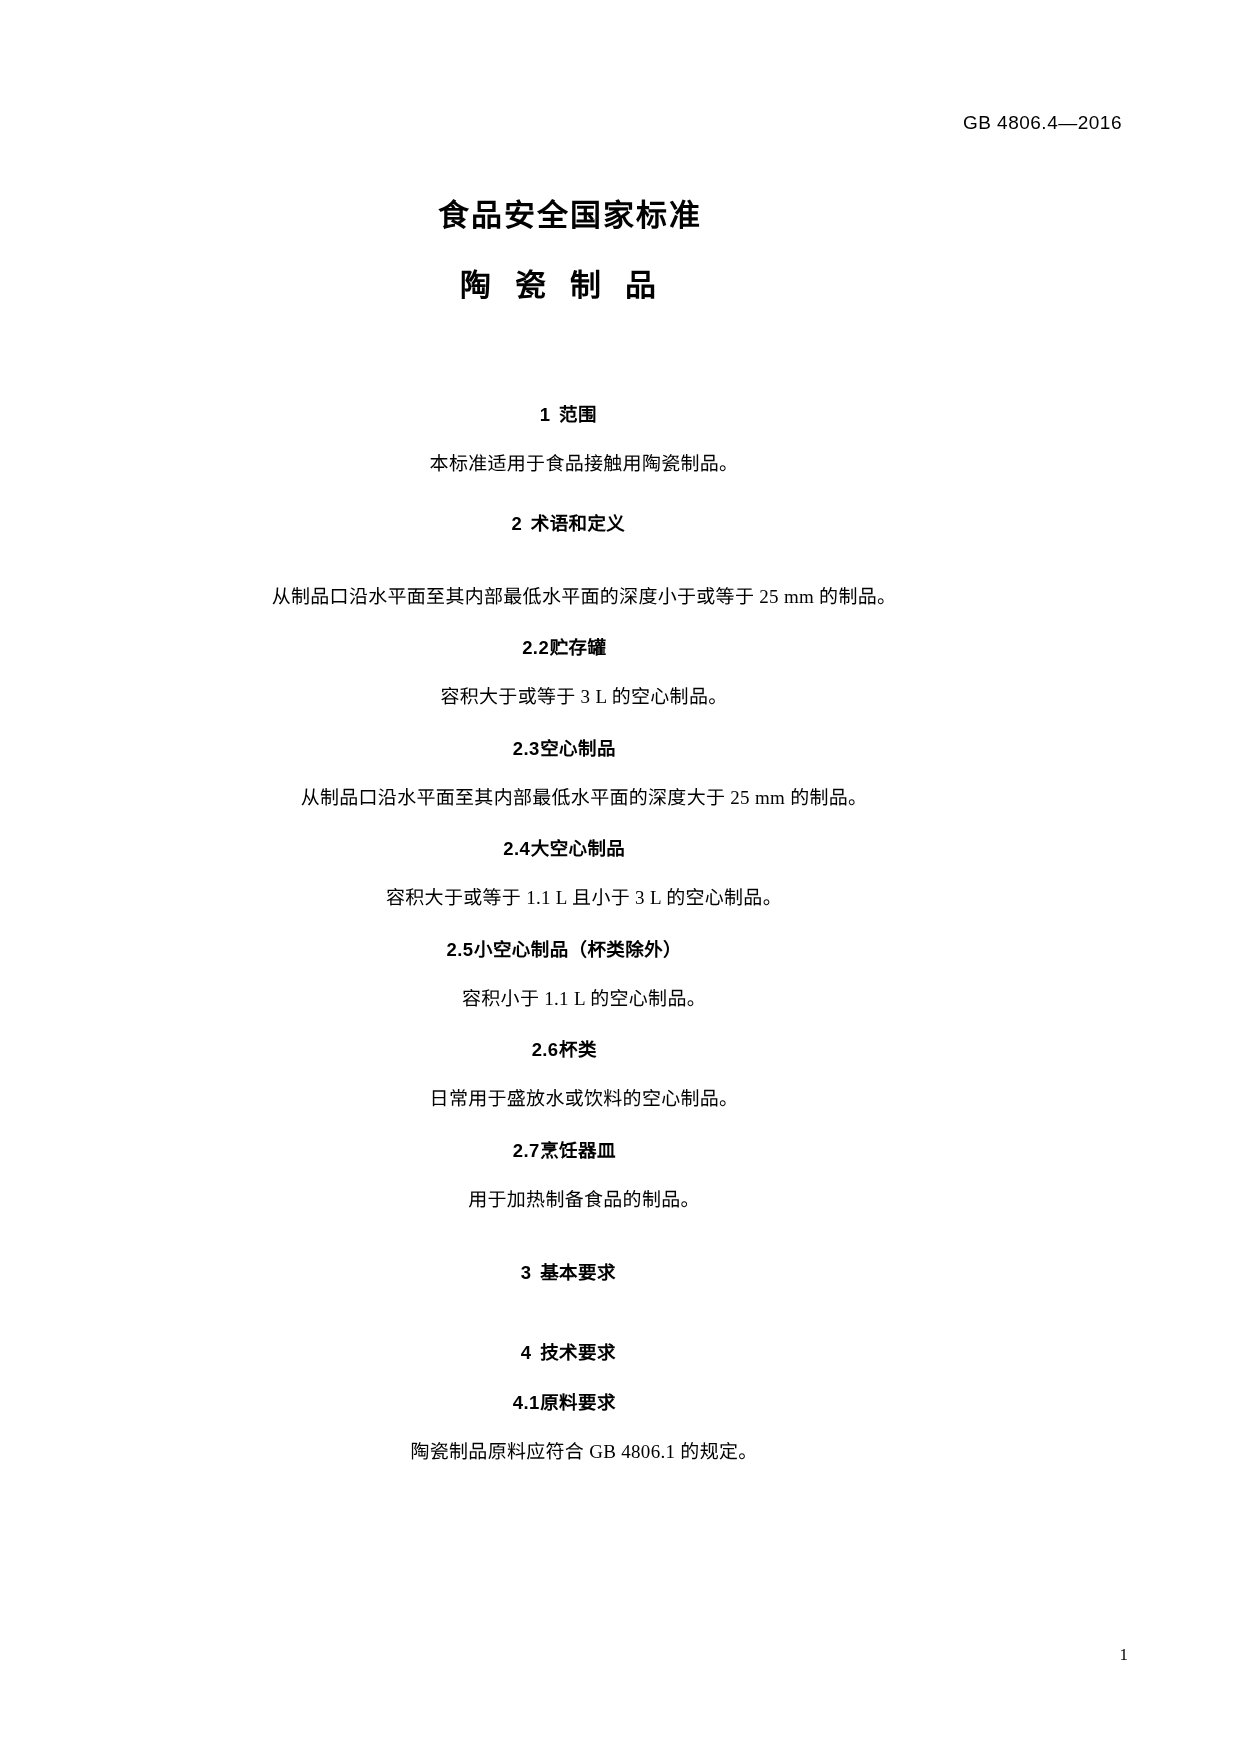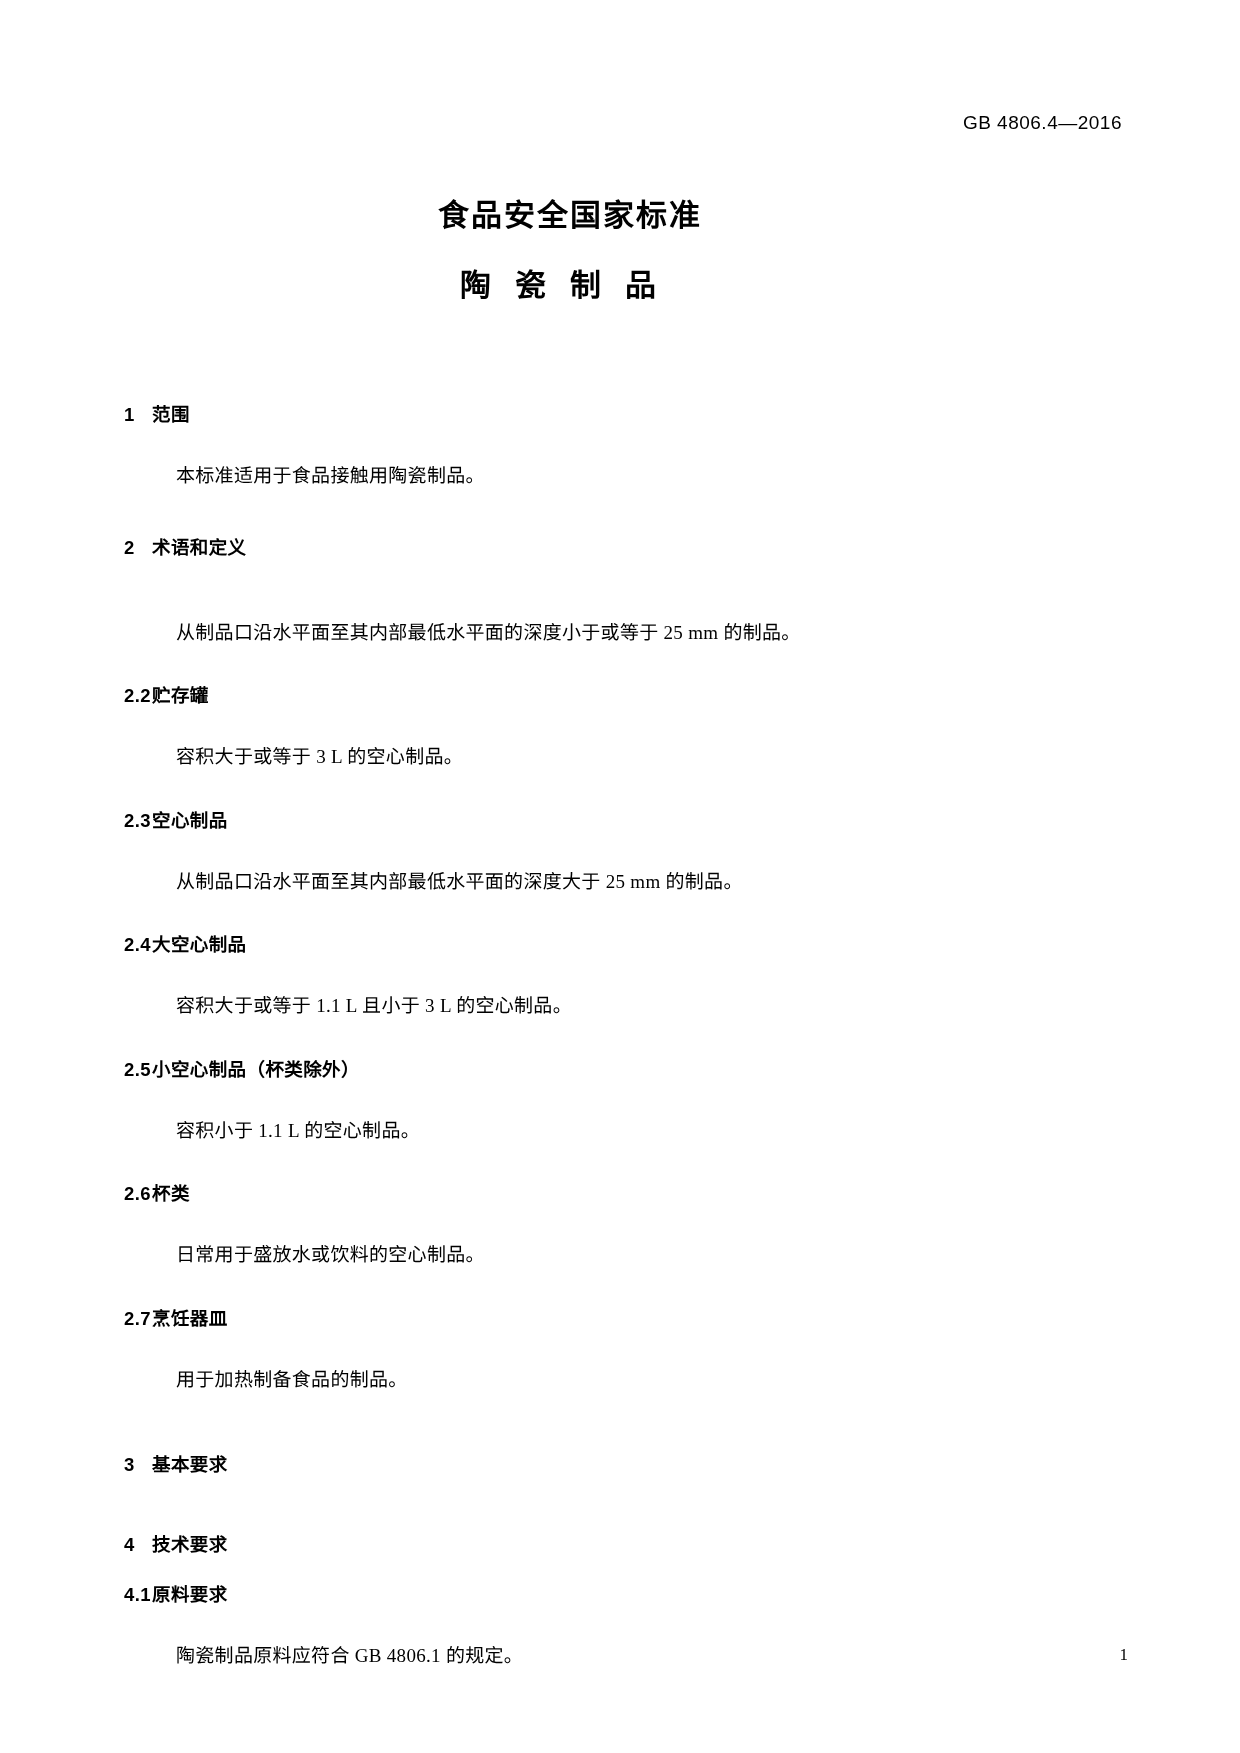--- a/index.html
+++ b/index.html
@@ -58,41 +58,42 @@
     
     line-height: 1.3;
   }
 
   
   .content {
     position: absolute;
     top: 400px;
     left: 124px;
     width: 880px;
+    text-align: center;
   }
 
   .clause-h {
     font-family: "Liberation Sans", "DejaVu Sans", sans-serif;
     font-size: 18.5px;
     font-weight: bold;
     letter-spacing: 0.4px;
     margin: 0;
   }
   .clause-h .num {
     display: inline-block;
     min-width: 28px;
   }
   .clause-h.level1 {
     margin-top: 0;
   }
   .para {
     font-family: "Liberation Serif", "DejaVu Serif", serif;
     font-size: 19px;
     letter-spacing: 0.3px;
-    margin: 12px;
+    margin: 0;
     padding-left: 40px;
     line-height: 1.5;
   }
 
   .gap-h1 { height: 44px; }
   .gap-after-h { height: 24px; }
   .gap-after-p { height: 30px; }
   .gap-after-p-small { height: 22px; }
 
   

